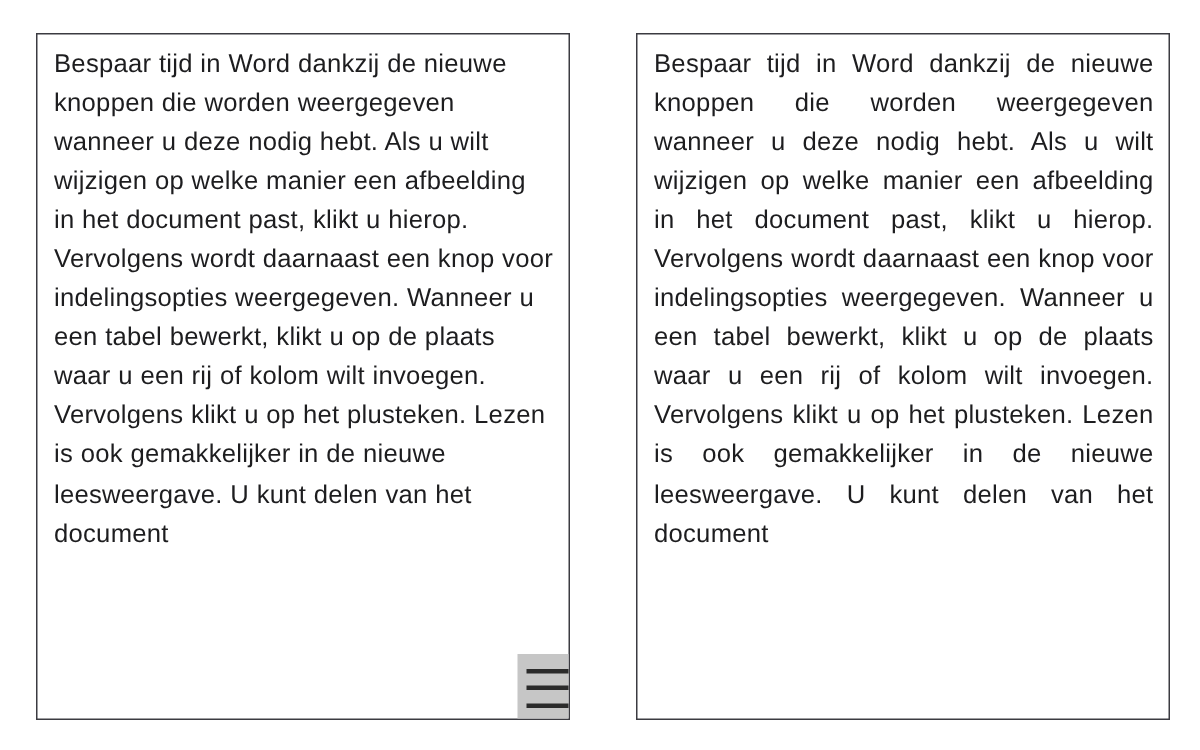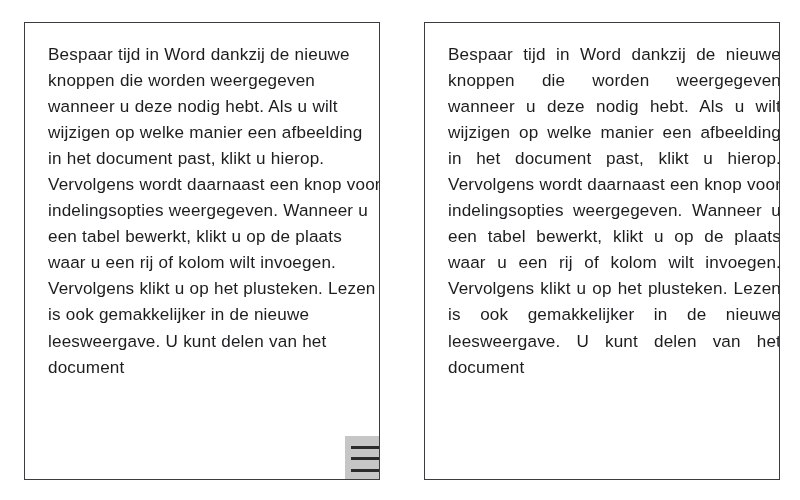--- a/index.html
+++ b/index.html
@@ -41,21 +41,21 @@
   .paragraph {
     position: absolute;
     left: 11px;
     top: 7px;
     width: 333px;
     font-size: 17.1px;
     line-height: 26.05px;
     color: #1d1d1f;
     letter-spacing: 0.01em;
     word-spacing: 0.01em;
-    margin: 12px;
+    margin: 0;
     hyphens: none;
     -webkit-hyphens: none;
   }
 
   .paragraph--left  { text-align: left; }
   .paragraph--right { text-align: justify; text-justify: inter-word; }
   .paragraph--right:after {
     content: "";
     display: inline-block;
     width: 100%;

